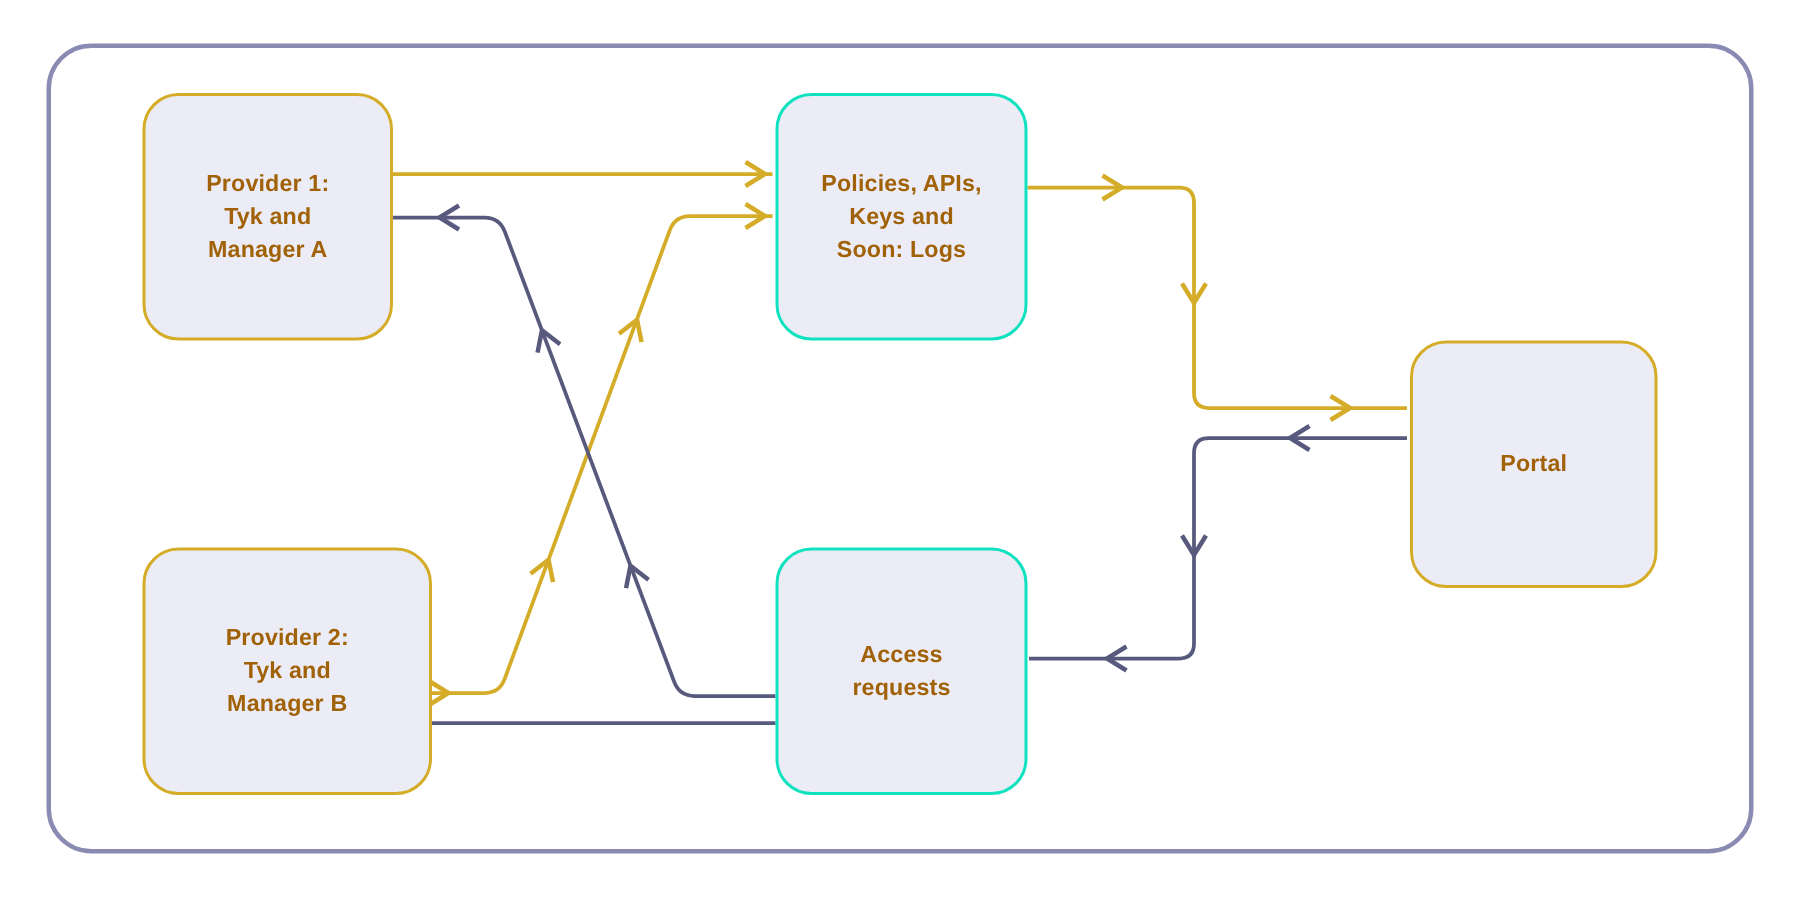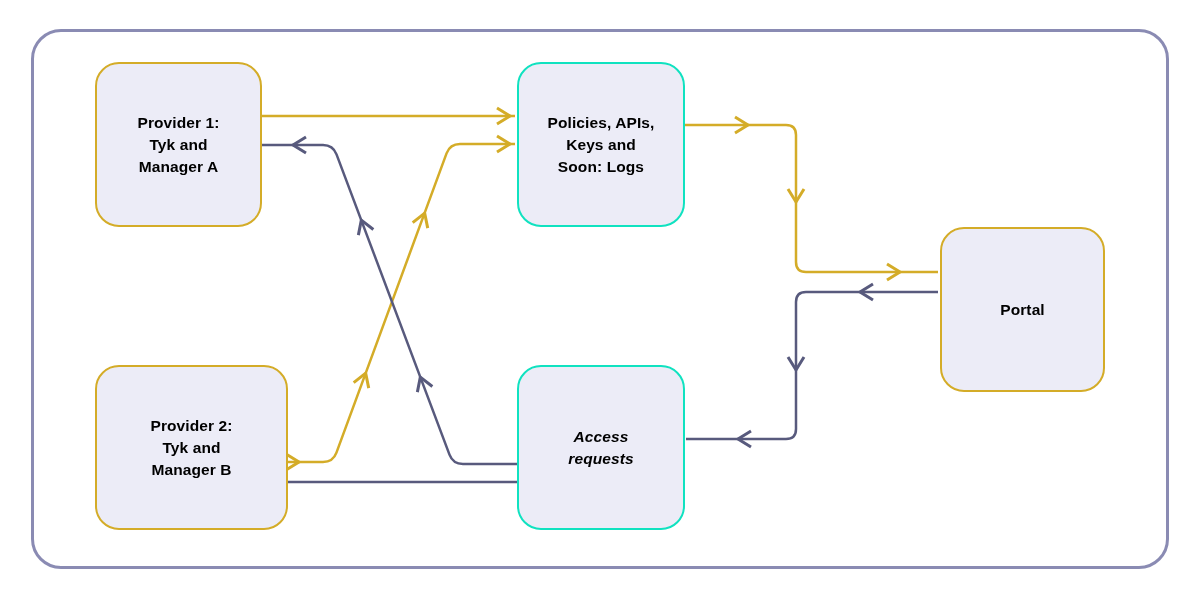--- a/index.html
+++ b/index.html
@@ -9,21 +9,21 @@
     position:absolute;left:31px;top:29px;width:1138px;height:540px;
     border:3px solid #8A8BB3;border-radius:30px;box-sizing:border-box;
   }
   .edges-layer{position:absolute;left:0;top:0;width:1200px;height:601px;}
   .node{
     position:absolute;box-sizing:border-box;
     border:2.5px solid #D4AC28;border-radius:24px;background:#ECECF7;
     display:flex;align-items:center;justify-content:center;text-align:center;
   }
   .node .label{
-    white-space:pre-line;color:#000000;font-size:15.5px;font-weight:600;
+    white-space:pre-line;color:#a16207;font-size:15.5px;font-weight:600;
     line-height:1.42;letter-spacing:.1px;
   }
 </style>
 </head>
 <body>
 
 <div class="canvas">
   <div class="outer-frame"></div>
 
   <svg class="edges-layer" viewBox="0 0 1200 601" xmlns="http://www.w3.org/2000/svg">
@@ -70,20 +70,20 @@
   <div class="node" style="left: 95px; top: 365px; width: 193px; height: 165px; border-color: rgb(212, 172, 40);">
     <span class="label">Provider 2:
 Tyk and
 Manager B</span>
   </div>
   <div class="node" style="left: 517px; top: 62px; width: 168px; height: 165px; border-color: rgb(16, 226, 192);">
     <span class="label">Policies, APIs,
 Keys and
 Soon: Logs</span>
   </div>
-  <div class="node" style="left: 517px; top: 365px; width: 168px; height: 165px; border-color: rgb(16, 226, 192); font-style: italic;">
+  <div class="node" style="left: 517px; top: 365px; width: 168px; height: 165px; border-color: rgb(16, 226, 192);">
     <span class="label">Access
 requests</span>
   </div>
   <div class="node" style="left: 940px; top: 227px; width: 165px; height: 165px; border-color: rgb(212, 172, 40);">
     <span class="label">Portal</span>
   </div>
 </div>
 
 </body></html>

